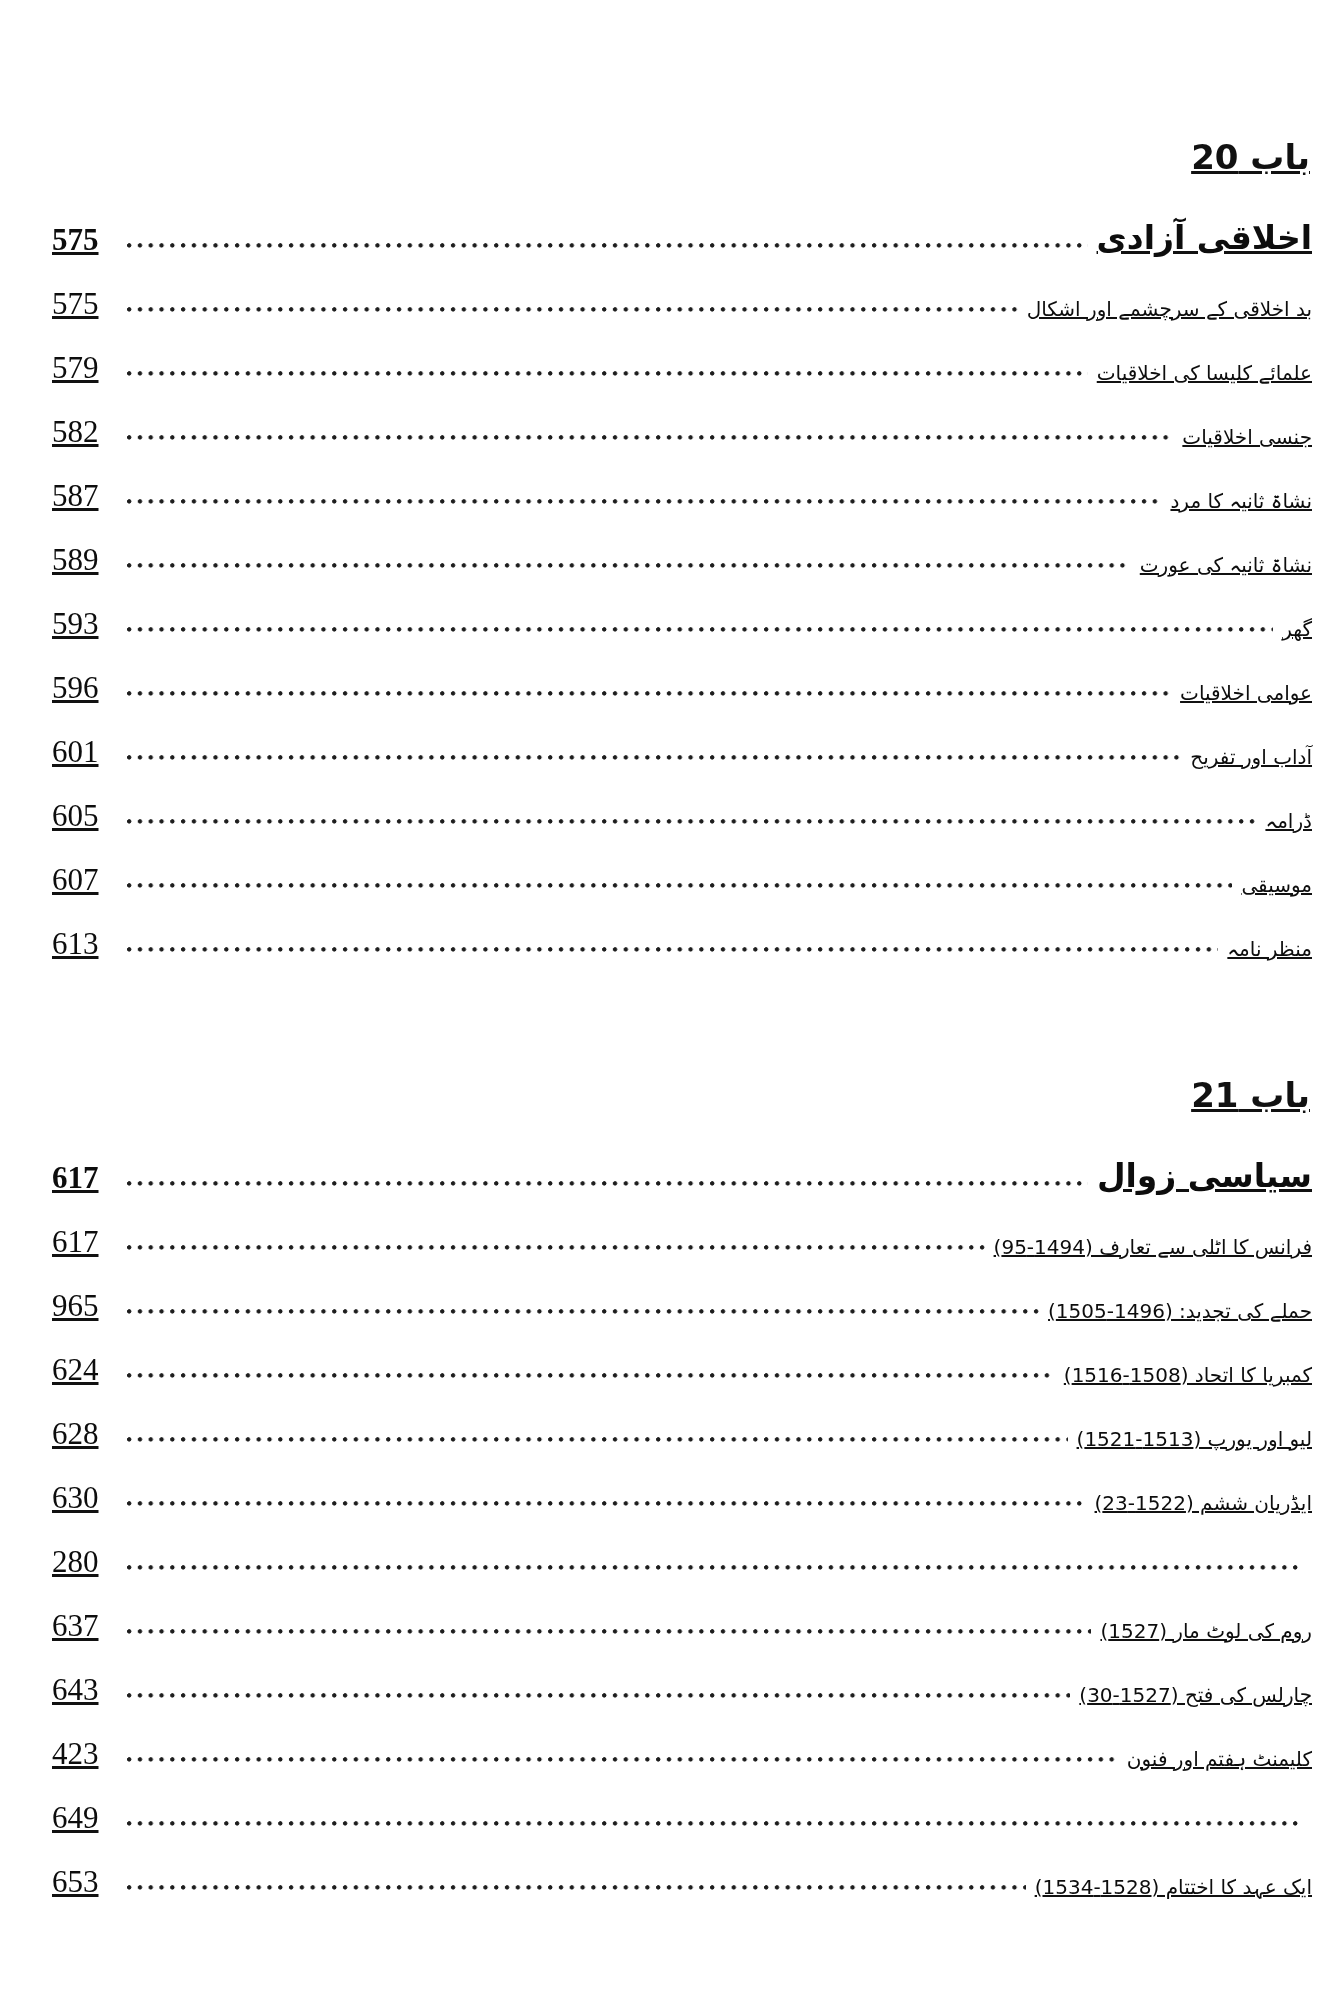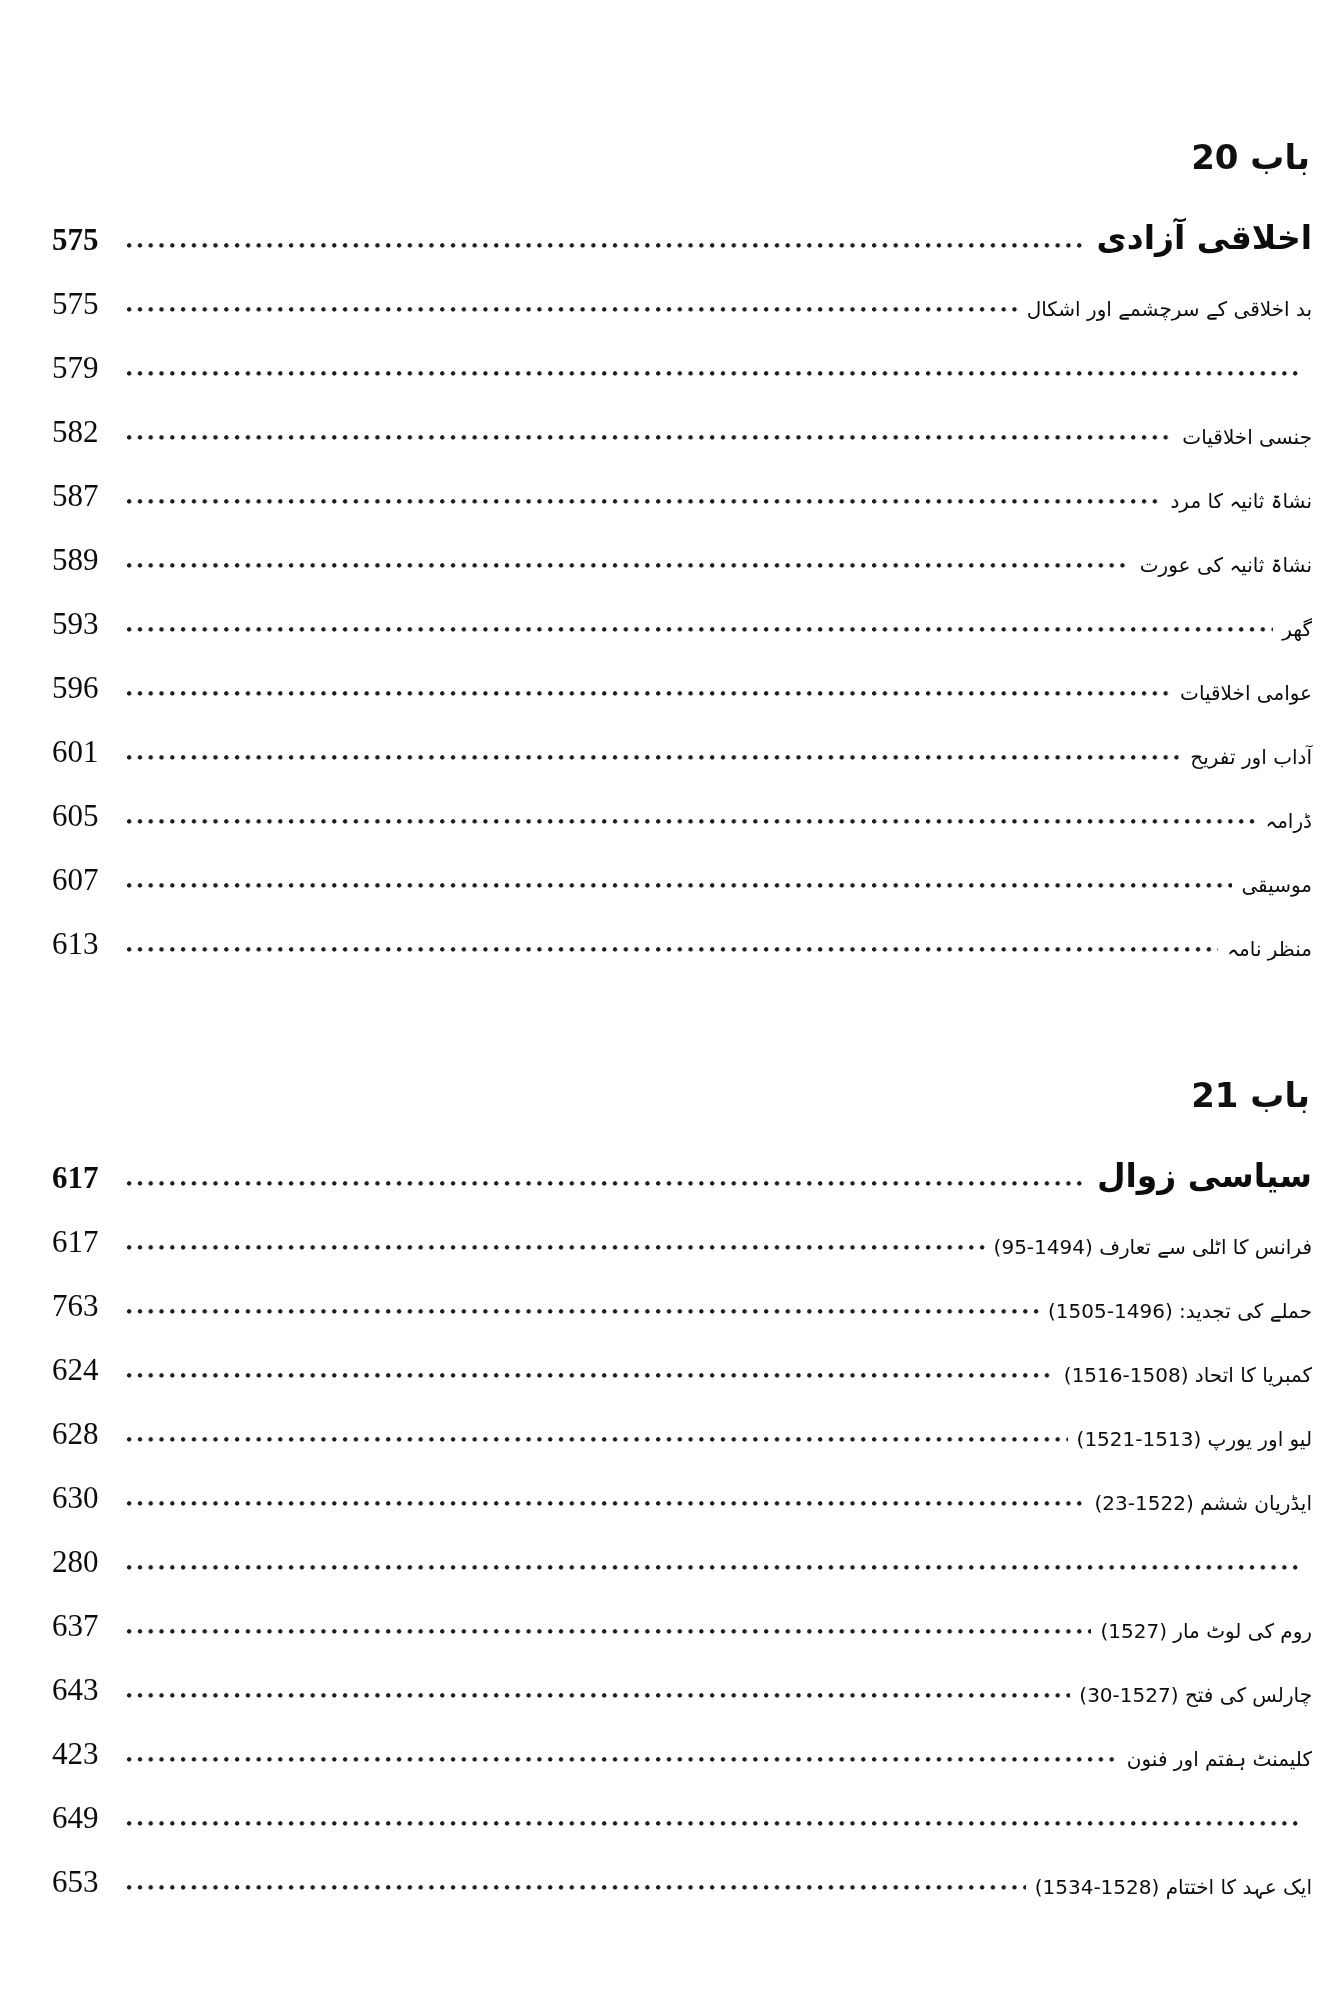--- a/index.html
+++ b/index.html
@@ -13,20 +13,21 @@
     color: #111111;
     font-family: "Liberation Serif", serif;
     overflow: hidden;
   }
   .sheet {
     box-sizing: border-box;
     width: 1342px;
     height: 1956px;
     padding: 128px 30px 30px 52px;
     background: #ffffff;
+    text-decoration: underline;
   }
   .chapter { }
   .chapter--two { margin-top: 104px; }
 
   .chapter-label {
     margin: 0 2px 8px 0;
     text-align: right;
     direction: rtl;
     font-size: 34px;
     font-weight: 700;
@@ -92,20 +93,21 @@
       <span class="t-leader"></span>
       <span class="t-page">575</span>
     </div>
 
     <div class="toc-row">
       <span class="t-title">بد اخلاقی کے سرچشمے اور اشکال</span>
       <span class="t-leader"></span>
       <span class="t-page">575</span>
     </div>
     <div class="toc-row">
+      <span class="t-title">علمائے کلیسا کی اخلاقیات</span>
       <span class="t-leader"></span>
       <span class="t-page">579</span>
     </div>
     <div class="toc-row">
       <span class="t-title">جنسی اخلاقیات</span>
       <span class="t-leader"></span>
       <span class="t-page">582</span>
     </div>
     <div class="toc-row">
       <span class="t-title">نشاۃ ثانیہ کا مرد</span>
@@ -159,21 +161,21 @@
     </div>
 
     <div class="toc-row">
       <span class="t-title">فرانس کا اٹلی سے تعارف (1494-95)</span>
       <span class="t-leader"></span>
       <span class="t-page">617</span>
     </div>
     <div class="toc-row">
       <span class="t-title">حملے کی تجدید: (1496-1505)</span>
       <span class="t-leader"></span>
-      <span class="t-page">763</span>
+      <span class="t-page">965</span>
     </div>
     <div class="toc-row">
       <span class="t-title">کمبریا کا اتحاد (1508-1516)</span>
       <span class="t-leader"></span>
       <span class="t-page">624</span>
     </div>
     <div class="toc-row">
       <span class="t-title">لیو اور یورپ (1513-1521)</span>
       <span class="t-leader"></span>
       <span class="t-page">628</span>

